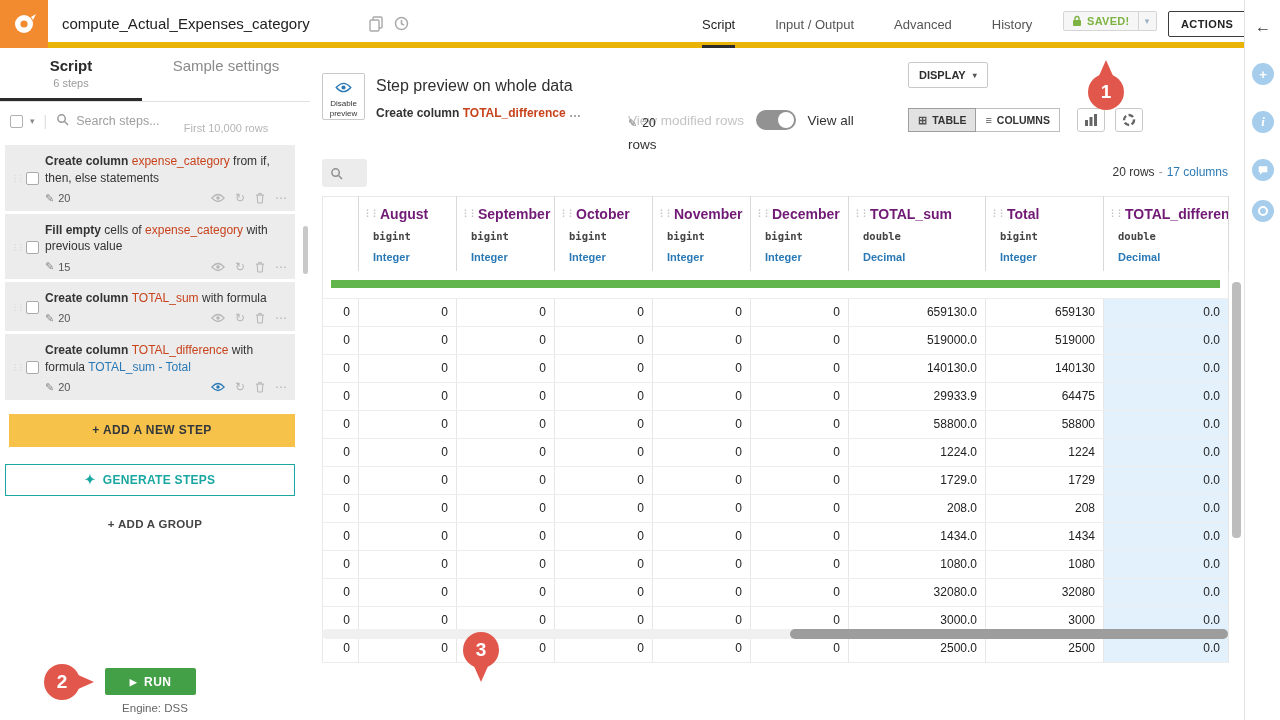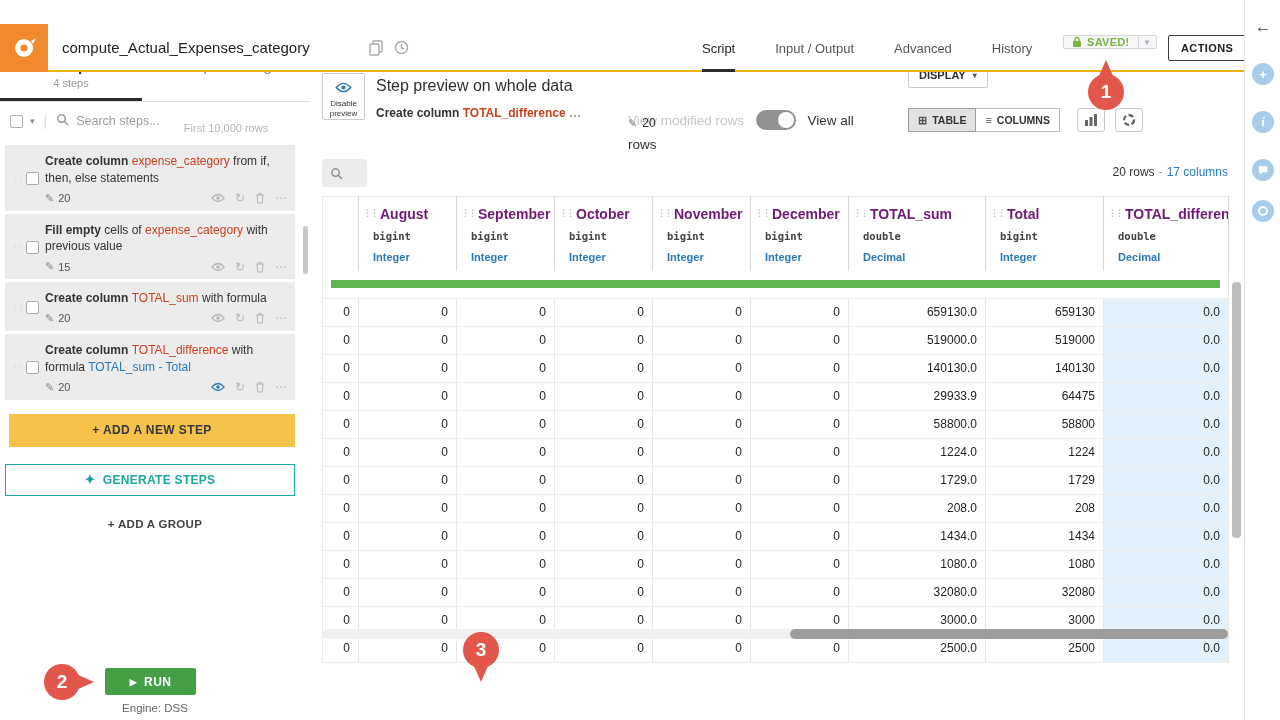--- a/index.html
+++ b/index.html
@@ -6,31 +6,31 @@
     --brand-orange:#f28b30; --accent-red:#c8431c; --link-blue:#2a79b5;
     --teal:#1aa7a1; --notif-link-green:#1f9e77; --run-green:#43a047;
     --saved-green:#7cb342; --step-yellow:#f7c24a; --quality-green:#62b54c;
     --notification-bg:#dcecd2; --pin-red:#e2574c; --highlight-blue:#e3f1fc;
   }
   *{margin:0;padding:0;box-sizing:border-box;}
   body{font-family:"Liberation Sans",sans-serif;background:#fff;}
   .app{position:relative;width:1280px;height:720px;background:#fff;overflow:hidden;}
 
   
-  .topbar{position:absolute;top:0;left:0;width:1244px;height:48px;background:#fff;border-bottom:2px solid #eab308;z-index:5;margin-top:24px;}
+  .topbar{position:absolute;top:0;left:0;width:1244px;height:48px;background:#fff;border-bottom:6px solid #eab308;z-index:5;}
   .logo{position:absolute;left:0;top:0;width:48px;height:48px;background:var(--brand-orange);cursor:pointer;}
   .logo svg{position:absolute;left:11px;top:11px;}
   .doc-title{position:absolute;left:62px;top:15px;font-size:15px;color:#222;white-space:nowrap;}
   .t-icon{position:absolute;top:16px;cursor:pointer;}
   .t-icon.copy{left:369px;}
   .t-icon.clock{left:394px;}
   .top-tabs{position:absolute;left:702px;top:0;height:48px;display:flex;gap:40px;}
   .top-tab{display:flex;align-items:center;height:100%;font-size:13px;color:#555;border-bottom:3px solid transparent;padding-top:3px;cursor:pointer;white-space:nowrap;}
   .top-tab.active{color:#1d1d1d;border-bottom-color:#2b2b2b;}
-  .saved-btn{position:absolute;left:1063px;top:11px;height:14px;background:#f6f6f6;border:1px solid #d5d5d5;border-radius:2px;display:flex;align-items:center;color:var(--saved-green);cursor:pointer;}
+  .saved-btn{position:absolute;left:1063px;top:11px;height:20px;background:#f6f6f6;border:1px solid #d5d5d5;border-radius:2px;display:flex;align-items:center;color:var(--saved-green);cursor:pointer;}
   .saved-main{display:flex;align-items:center;gap:5px;padding:0 8px;font-size:11px;font-weight:bold;letter-spacing:.3px;}
   .saved-caret{width:18px;align-self:stretch;display:flex;align-items:center;justify-content:center;border-left:1px solid #d5d5d5;color:#9ab0c4;font-size:9px;}
   .actions-btn{position:absolute;left:1168px;top:11px;height:26px;padding:0 12px;background:#fff;border:1px solid #3c3c3c;border-radius:2px;font-size:11px;font-weight:bold;letter-spacing:.4px;color:#222;cursor:pointer;font-family:inherit;}
 
   
   .right-rail{position:absolute;top:0;right:0;width:36px;height:720px;background:#fff;border-left:1px solid #e3e3e3;z-index:6;}
   .rail-back{position:absolute;top:18px;left:0;width:36px;text-align:center;color:#3b3b3b;font-size:16px;cursor:pointer;}
   .rail-icon{position:absolute;left:7px;width:22px;height:22px;border-radius:50%;background:#a6cdec;color:#fff;display:flex;align-items:center;justify-content:center;font-size:13px;font-weight:bold;cursor:pointer;}
   .rail-icon.i-plus{top:63px;}
   .rail-icon.i-info{top:111px;font-style:italic;font-family:"Liberation Serif",serif;}
@@ -198,21 +198,21 @@
     </div>
     <div class="rail-icon i-help">
         <span class="ring"></span>
       </div>
   </aside>
 
   <aside class="sidebar">
     <div class="side-tabs">
       <div class="side-tab t1">
         <div class="tt">Script</div>
-        <div class="ts">4 steps</div>
+        <div class="ts">6 steps</div>
       </div>
       <div class="side-tab t2">
         <div class="tt">Sample settings</div>
         <div class="ts">First 10,000 rows</div>
       </div>
     </div>
     <div class="side-search">
       <span class="sel-check"></span>
       <span class="sel-caret">▾</span>
       <span class="divider">|</span>

